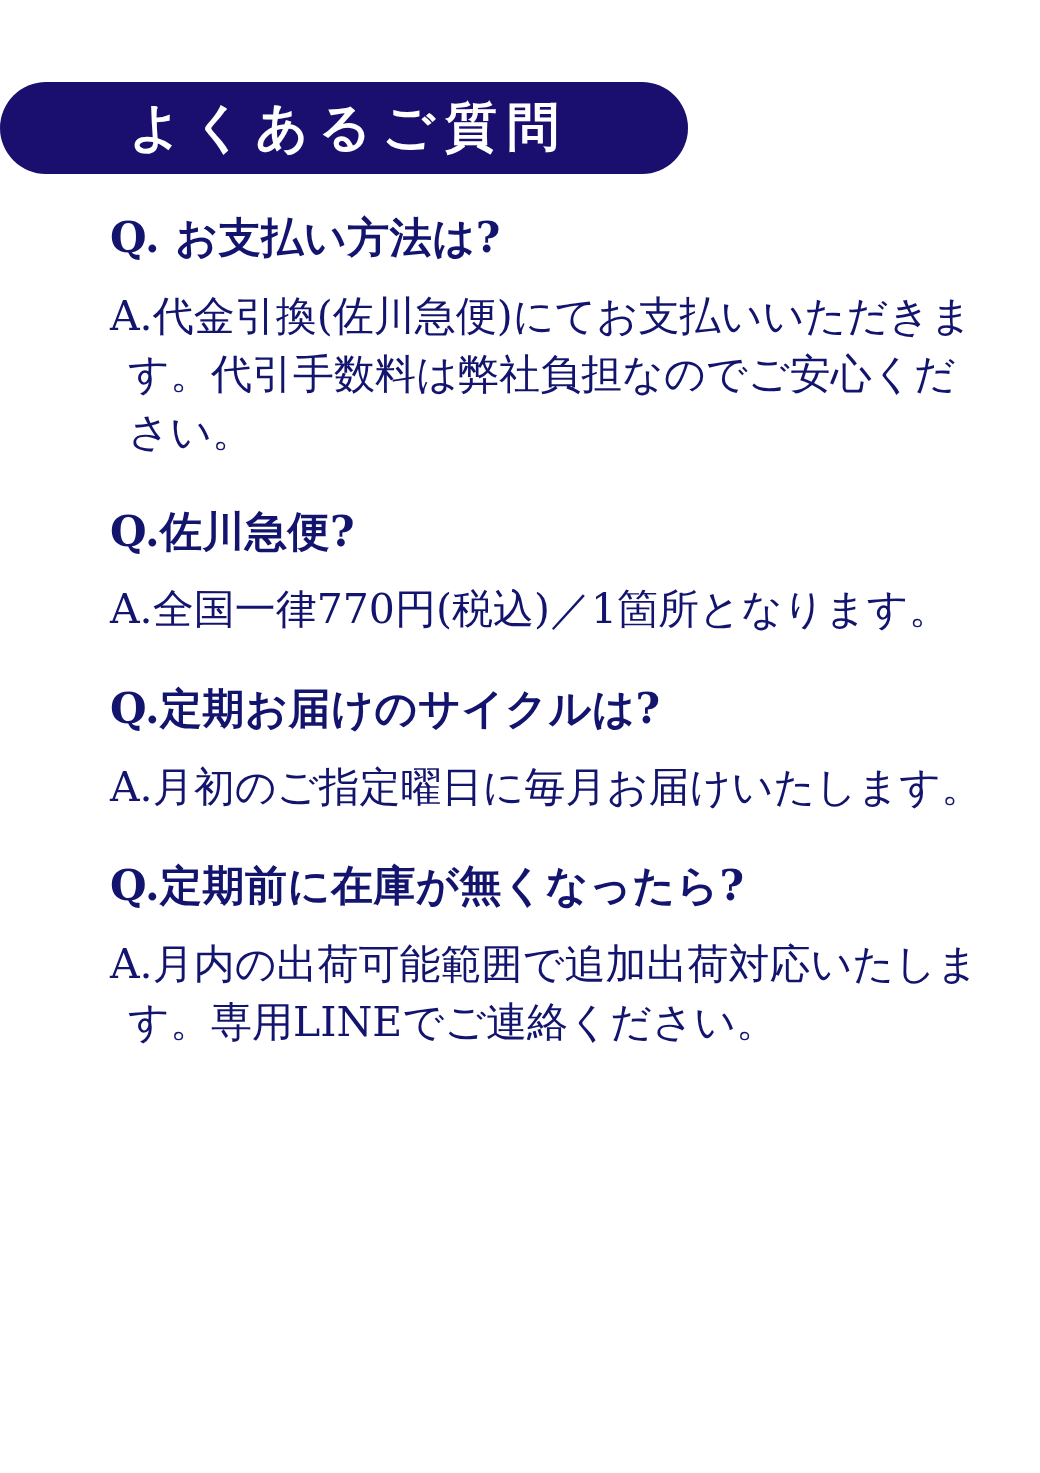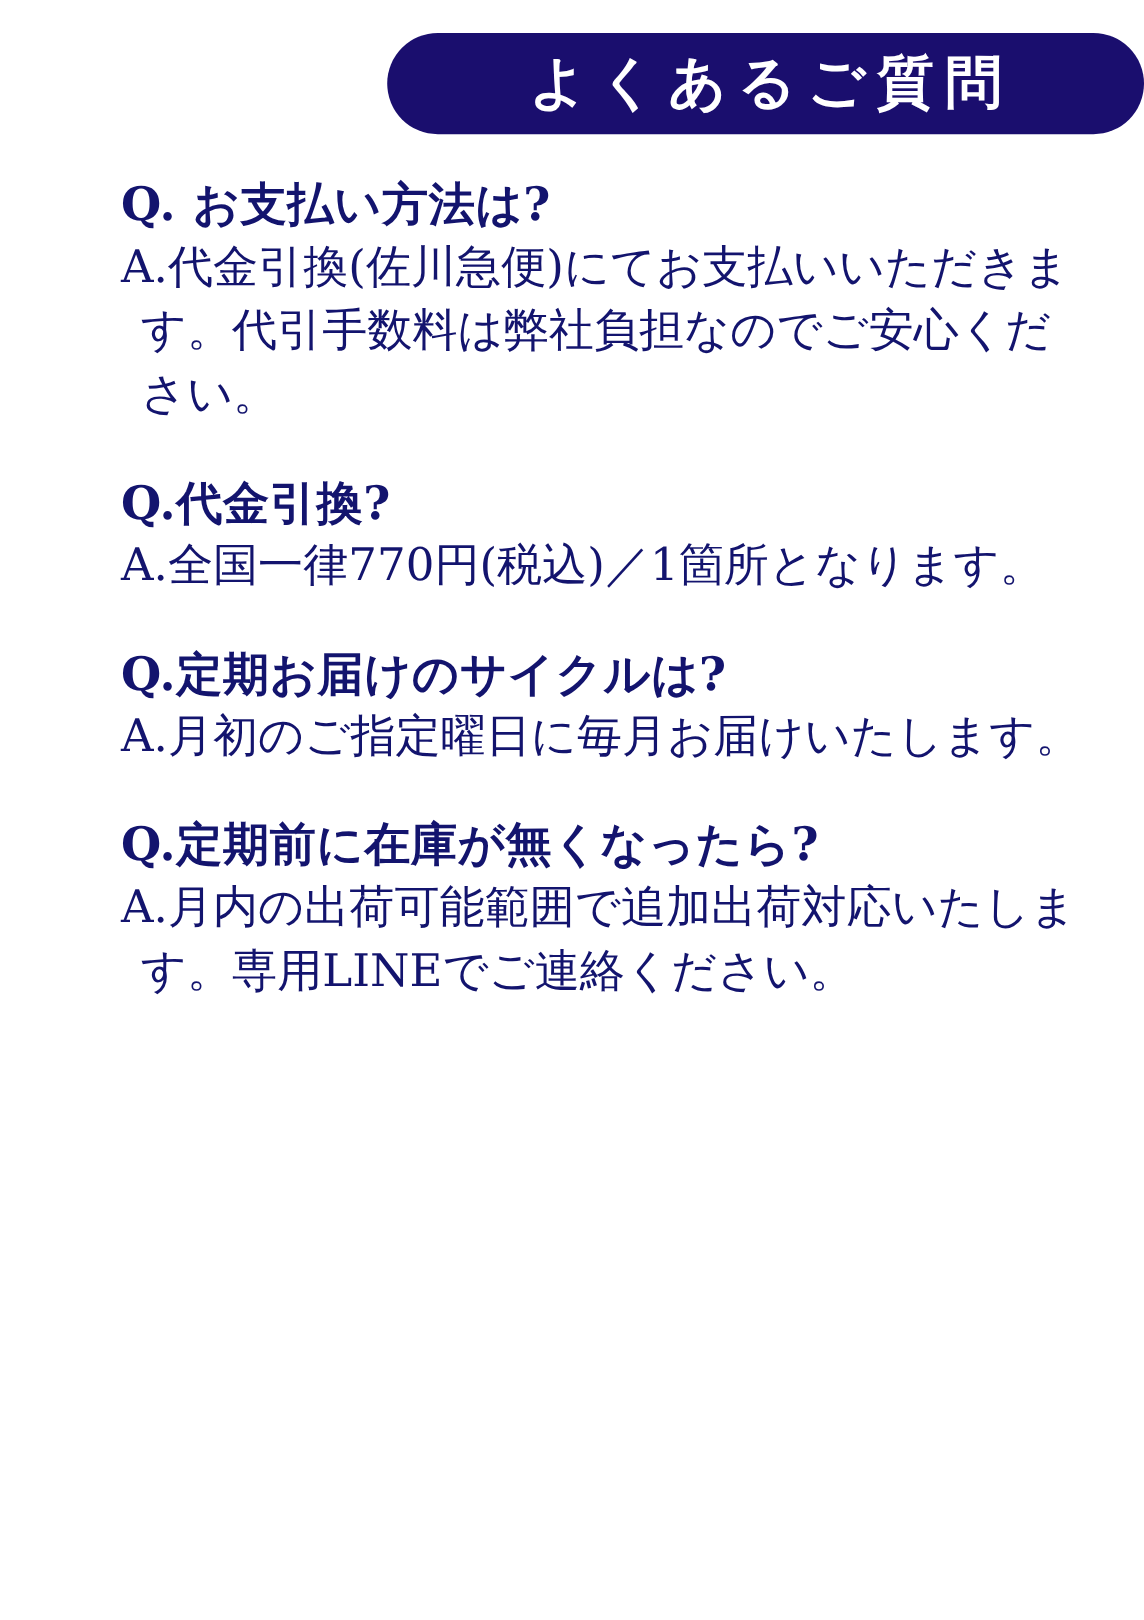--- a/index.html
+++ b/index.html
@@ -16,22 +16,22 @@
   }
   .page {
     position: relative;
     width: 1040px;
     height: 1473px;
     box-sizing: border-box;
     padding: 0;
   }
   .title-wrap {
     display: flex;
-    justify-content: flex-end;
-    padding-top: 30px;
+    justify-content: flex-start;
+    padding-top: 82px;
   }
   .title-pill {
     background: #1a0e6e;
     color: #ffffff;
     border-radius: 48px;
     width: 688px;
     height: 92px;
     display: flex;
     align-items: center;
     justify-content: center;
@@ -58,21 +58,21 @@
     line-height: 1.26;
     letter-spacing: 0.5px;
     color: #13146e;
     font-family: "DejaVu Serif", "Liberation Serif", serif;
   }
   .a-line {
     font-size: 41px;
     line-height: 1.42;
     letter-spacing: 0px;
     color: #13146e;
-    margin-top: 0;
+    margin-top: 22px;
     text-indent: 0;
     font-family: "DejaVu Serif", "Liberation Serif", serif;
   }
   .a-line .hang {
     display: block;
     padding-left: 18px;
     text-indent: -18px;
   }
 </style>
 </head>
@@ -87,21 +87,21 @@
   <ul class="faq-list">
 
     <li class="faq-item first">
       <div class="q-line">Q. お支払い方法は?</div>
       <div class="a-line">
           <span class="hang">A.代金引換(佐川急便)にてお支払いいただきます。代引手数料は弊社負担なのでご安心ください。</span>
         </div>
     </li>
 
     <li class="faq-item">
-      <div class="q-line">Q.代金引換?</div>
+      <div class="q-line">Q.佐川急便?</div>
       <div class="a-line">
           <span class="hang">A.全国一律770円(税込)／1箇所となります。</span>
         </div>
     </li>
 
     <li class="faq-item">
       <div class="q-line">Q.定期お届けのサイクルは?</div>
       <div class="a-line">
           <span class="hang">A.月初のご指定曜日に毎月お届けいたします。</span>
         </div>

